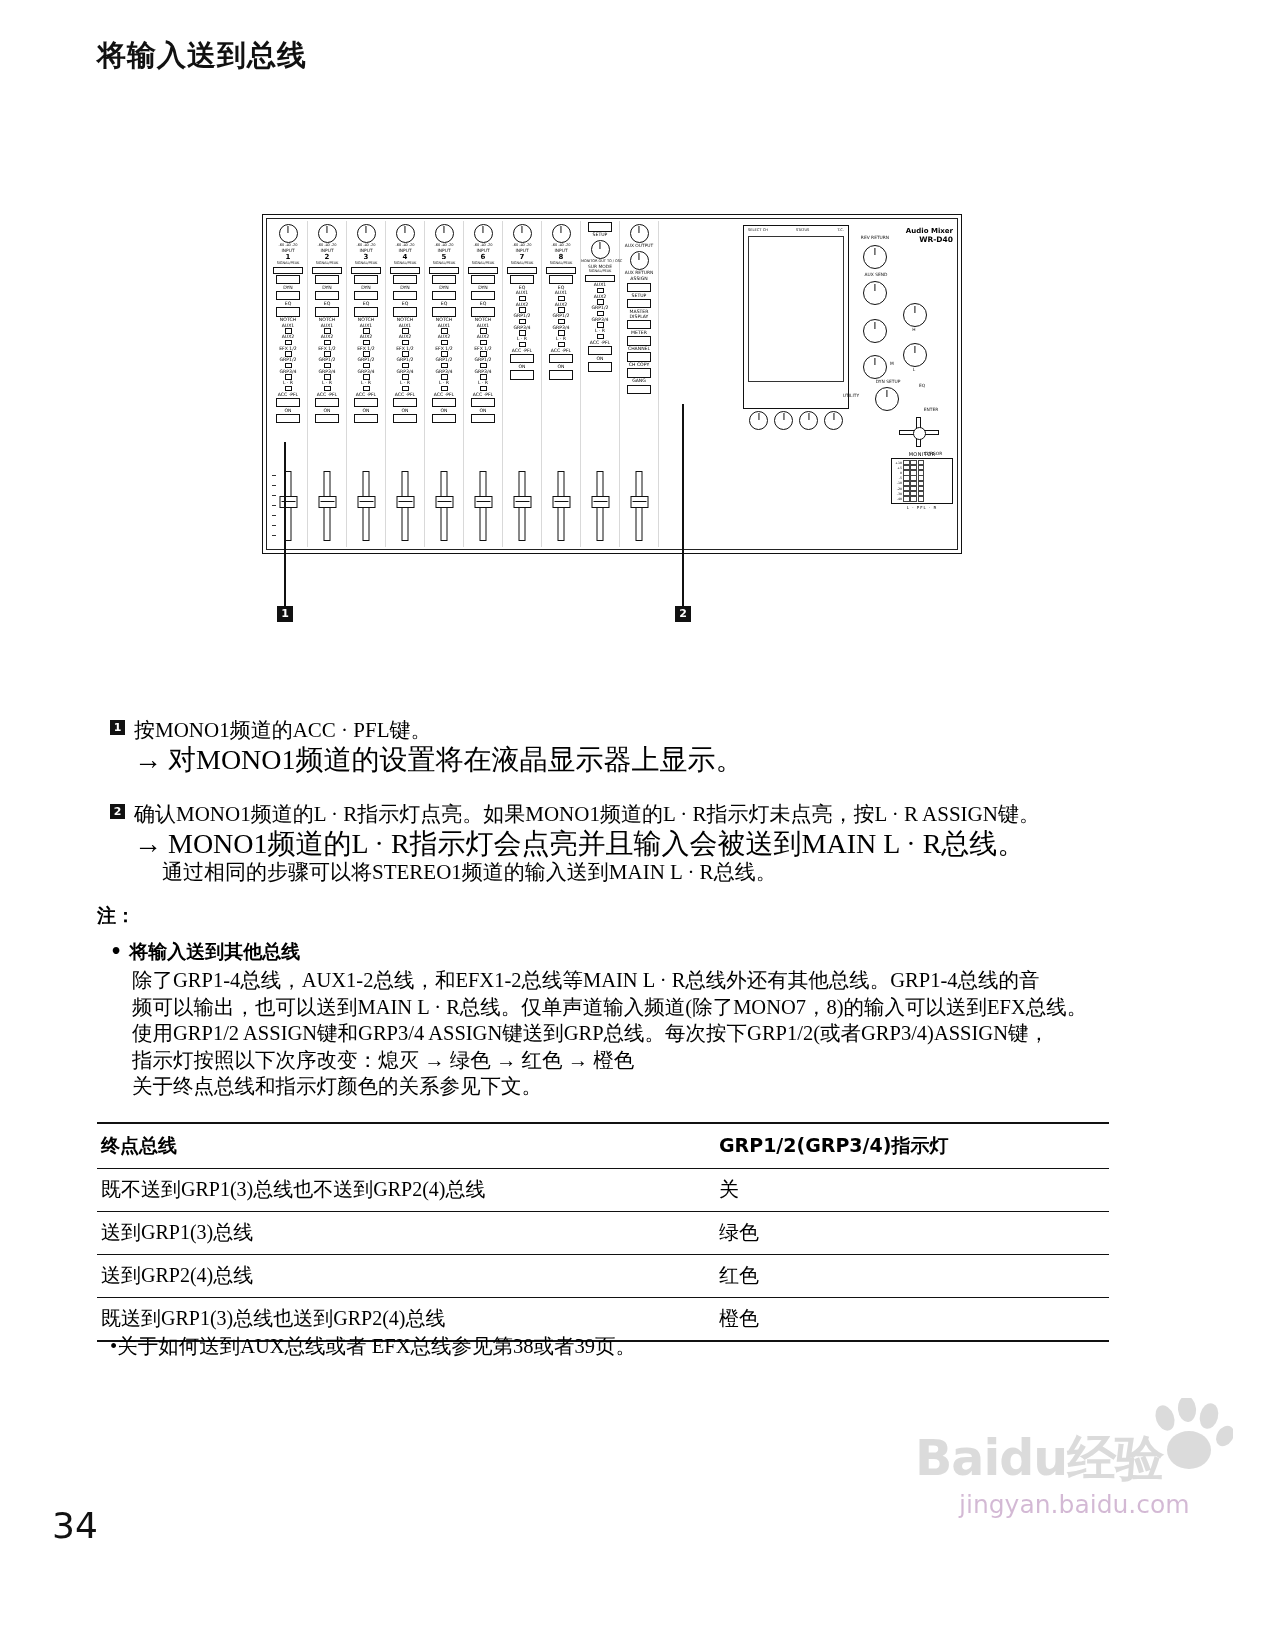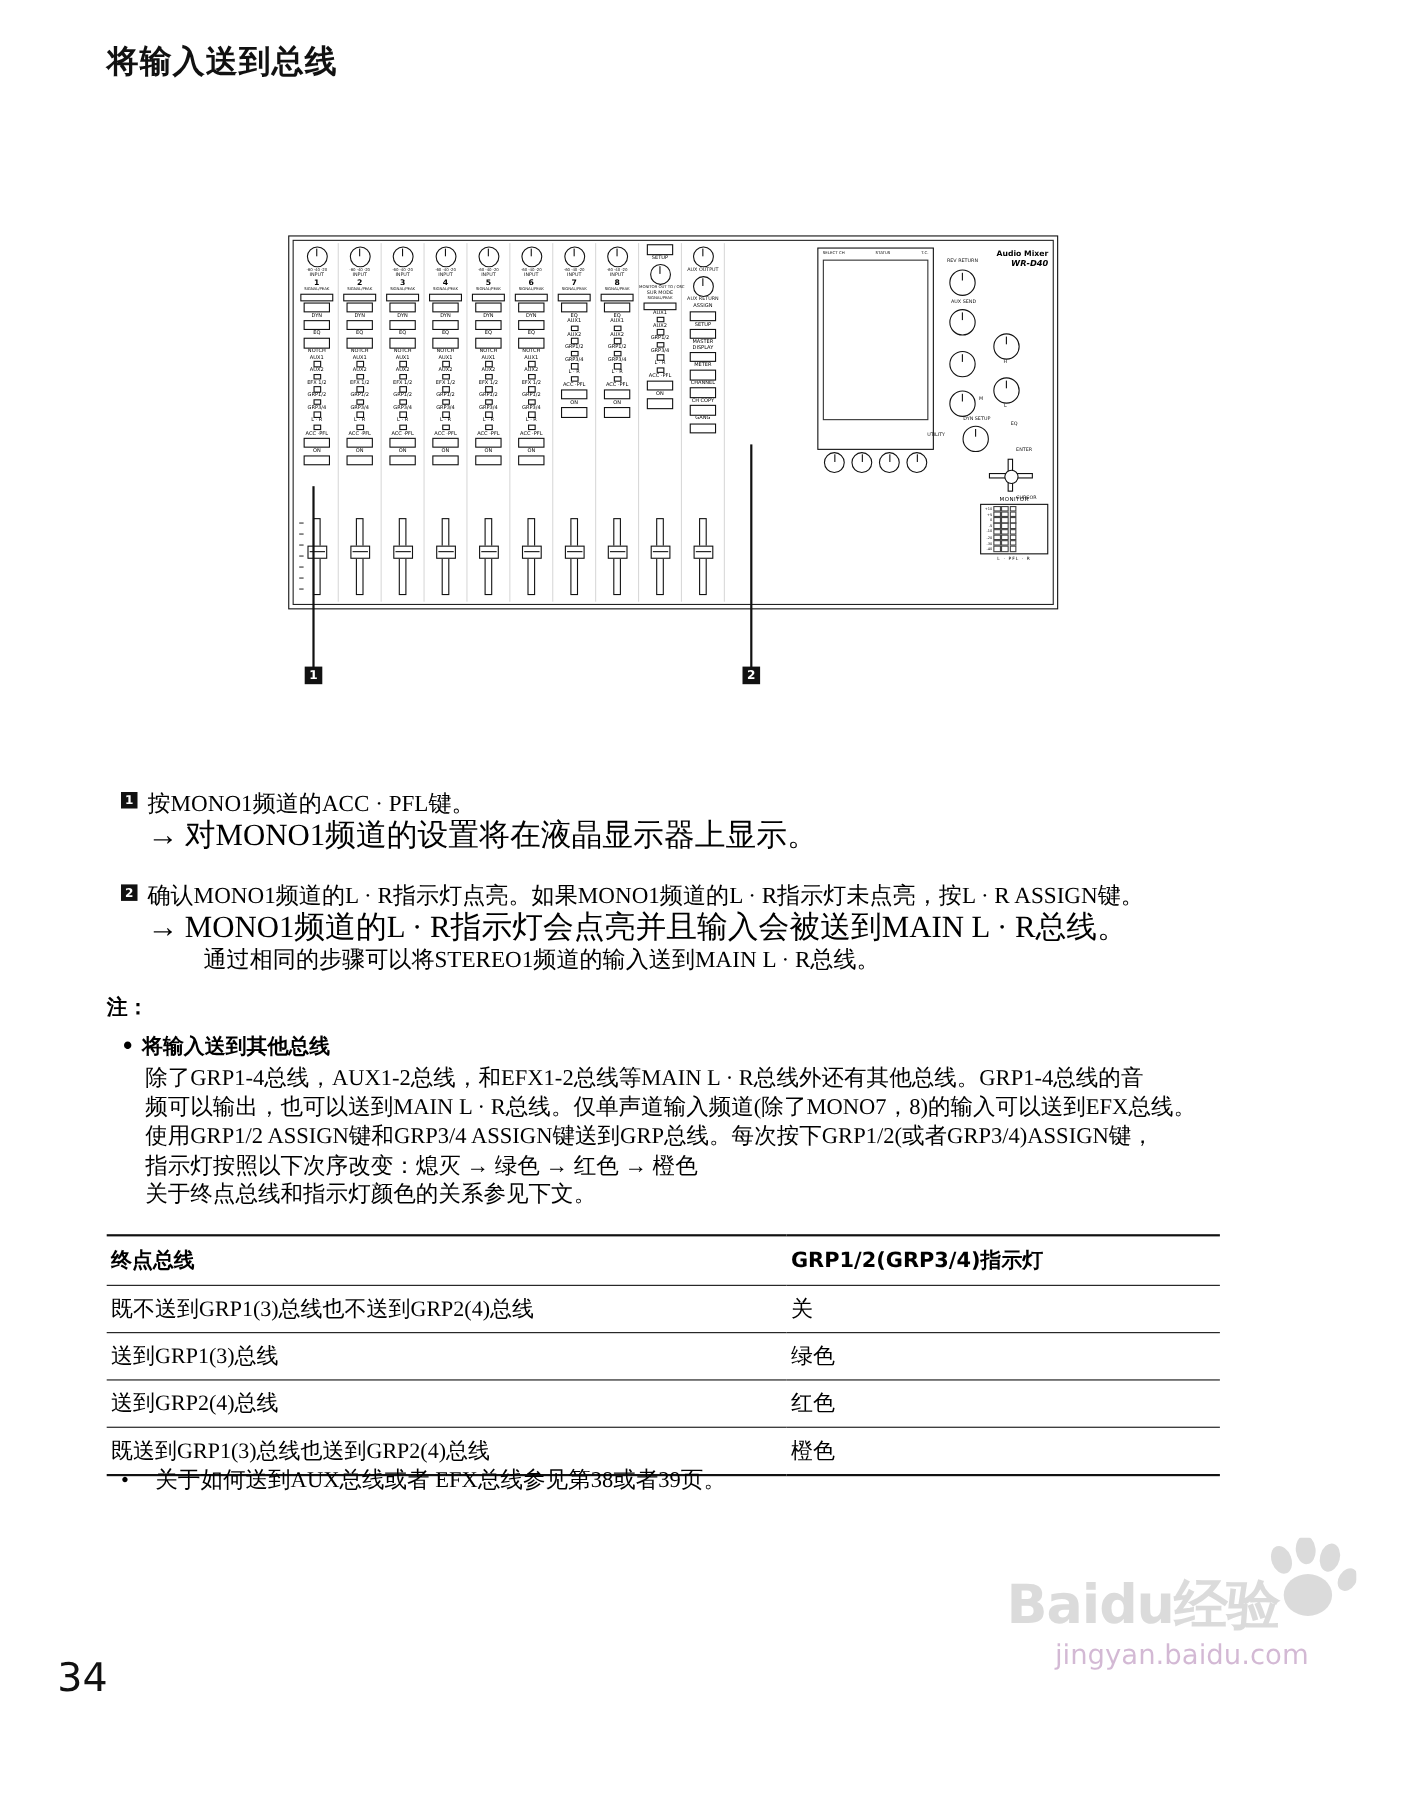--- a/index.html
+++ b/index.html
@@ -225,21 +225,21 @@
   }
 
   .brandblock {
     position: absolute;
     right: 8px;
     top: 12px;
     text-align: right;
     font-family: "DejaVu Sans", "Liberation Sans", sans-serif;
   }
   .brand-name { font-size: 7px; font-weight: bold; line-height: 8px;}
-  .brand-model { font-size: 7.5px; font-weight: bold; line-height: 9px; font-style: italic;}
+  .brand-model { font-size: 7.5px; font-weight: bold; line-height: 9px;}
 
   .meter-box {
     position: absolute;
     right: 8px;
     bottom: 10px;
     width: 62px;
     height: 92px;
   }
   .meter-title {
     font-family: "DejaVu Sans", "Liberation Sans", sans-serif;
@@ -351,21 +351,21 @@
     font-size: 21px;
     line-height: 29px;
   }
   .step-sub {
     margin-left: 24px;
     font-size: 28px;
     line-height: 29px;
   }
   .step-sub .arrow { margin-right: 6px; }
   .step-sub-indent {
-    margin-left: 75px;
+    margin-left: 52px;
     font-size: 21px;
     line-height: 29px;
   }
 
   
   .note-label {
     position: absolute;
     left: 97px;
     top: 903px;
     font-family: "DejaVu Sans", "Liberation Sans", sans-serif;
@@ -432,21 +432,21 @@
   .end-bullets {
     position: absolute;
     left: 110px;
     top: 1333px;
     width: 1095px;
     font-size: 20.5px;
     line-height: 27px;
   }
   .eb {
     display: flex;
-    gap: 24px;
+    gap: 0;
     margin-bottom: 6px;
   }
   .eb .dot::before { content: "\2022"; }
   .eb .dot { flex: 0 0 auto; }
   .eb .txt { flex: 1 1 auto; }
 
   
   .folio {
     position: absolute;
     left: 52px;

